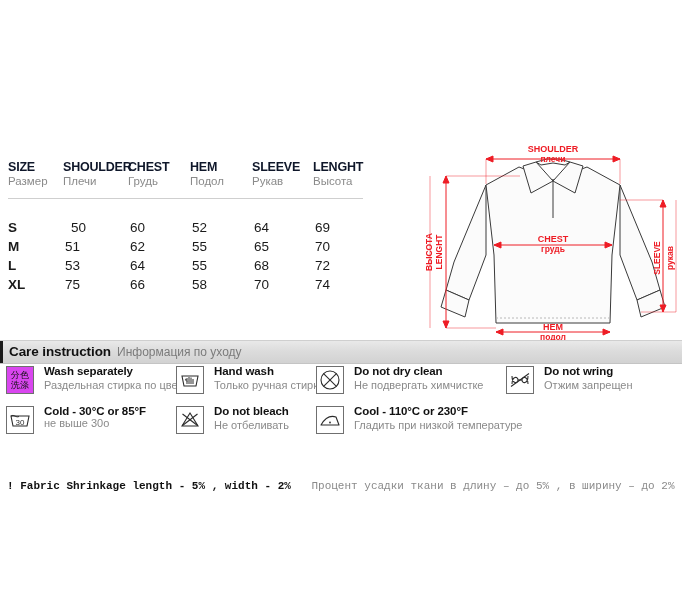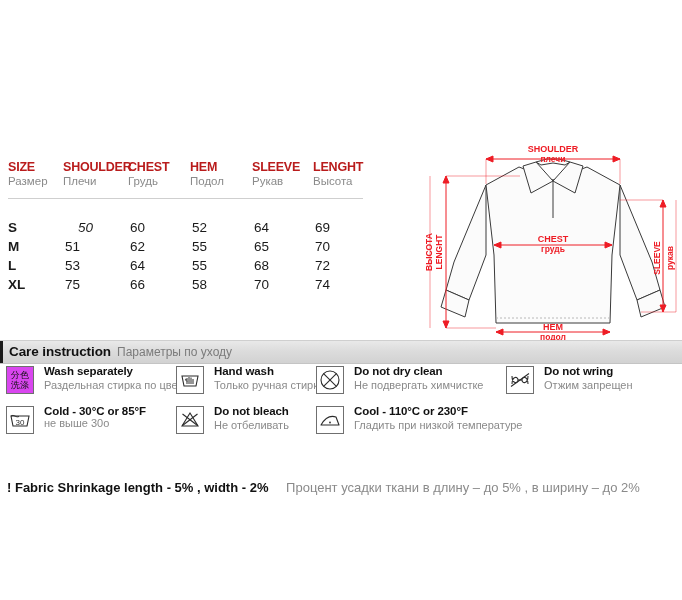--- a/index.html
+++ b/index.html
@@ -25,21 +25,21 @@
     letter-spacing:-0.1px;
   }
   .sect-bar .ru{
     position:absolute;top:4px;font-size:12px;color:#7b7b7b;font-weight:normal;
   }
 
   
   .tbl{position:absolute;left:0;top:160px;width:370px;}
   .tbl .hrow{position:relative;height:32px;}
   .tbl .cell{position:absolute;top:0;}
-  .tbl .ch-en{font-size:12.5px;font-weight:bold;color:#b91c1c;letter-spacing:-0.2px;}
+  .tbl .ch-en{font-size:12.5px;font-weight:bold;color:#0f172a;letter-spacing:-0.2px;}
   .tbl .ch-ru{position:absolute;top:15px;font-size:11.5px;color:#8a8a8a;white-space:nowrap;}
   .rule{position:absolute;left:8px;top:198px;width:355px;height:1px;background:#cfcfcf;}
   .drow{position:relative;height:18px;}
   .drow .dc{position:absolute;top:0;font-size:13.5px;color:#1a1a1a;}
   .drow .dc.size{font-weight:bold;}
   .note{
     position:absolute;left:8px;top:311px;font-size:11.5px;color:#111;font-weight:bold;
     white-space:nowrap;
   }
   .note .ru{font-weight:normal;color:#7d7d7d;margin-left:11px;}
@@ -60,22 +60,23 @@
   .cn-icon{
     position:absolute;left:0;top:0;width:28px;height:28px;border:1px solid #6f6f6f;
     box-sizing:border-box;display:flex;flex-direction:column;align-items:center;
     justify-content:center;background:#d946ef;
   }
   .cn-icon span{
     font-family:"DejaVu Sans",sans-serif;font-size:9px;line-height:10px;color:#111;
     letter-spacing:0.2px;
   }
   .shrink{
-    position:absolute;left:7px;top:480px;font-size:13px;font-weight:bold;color:#111;
+    position:absolute;left:7px;top:480px;font-size:11px;font-weight:bold;color:#111;
     white-space:nowrap;
+    font-family:Liberation Mono, monospace;
   }
   .shrink .ru{font-weight:normal;color:#8a8a8a;margin-left:14px;}
 </style>
 </head>
 <body>
 
 <div class="page">
 
 
   <div class="tbl">
@@ -105,21 +106,21 @@
         <div class="ch-ru">Высота</div>
       </div>
     </div>
   </div>
 
   <div class="rule"></div>
 
   <div style="position:absolute;left:0;top:220px;width:370px;">
     <div class="drow" style="height:19px;">
       <div class="dc size" style="left:8px;">S</div>
-      <div class="dc" style="left:78px;font-style:italic;">50</div>
+      <div class="dc" style="left:71px;">50</div>
       <div class="dc" style="left:130px;">60</div>
       <div class="dc" style="left:192px;">52</div>
       <div class="dc" style="left:254px;">64</div>
       <div class="dc" style="left:315px;">69</div>
     </div>
     <div class="drow" style="height:19px;">
       <div class="dc size" style="left:8px;">M</div>
       <div class="dc" style="left:65px;">51</div>
       <div class="dc" style="left:130px;">62</div>
       <div class="dc" style="left:192px;">55</div>
@@ -218,21 +219,21 @@
 
         <text x="236" y="118" font-size="8.5" transform="rotate(-90 236 118)">SLEEVE</text>
         <text x="249" y="118" font-size="8.5" transform="rotate(-90 249 118)">рукав</text>
       </g>
     </svg>
   </div>
 
   <div class="sect-bar" style="top:340px;">
     <div class="accent"></div>
     <div class="en">Care instruction</div>
-    <div class="ru" style="left:117px;">Параметры по уходу</div>
+    <div class="ru" style="left:117px;">Информация по уходу</div>
   </div>
 
   <div class="care">
 
     <div class="citem" style="left:6px;top:4px;">
       <div class="cn-icon">
         <span>分色</span>
         <span>洗涤</span>
       </div>
       <div class="ctxt">

